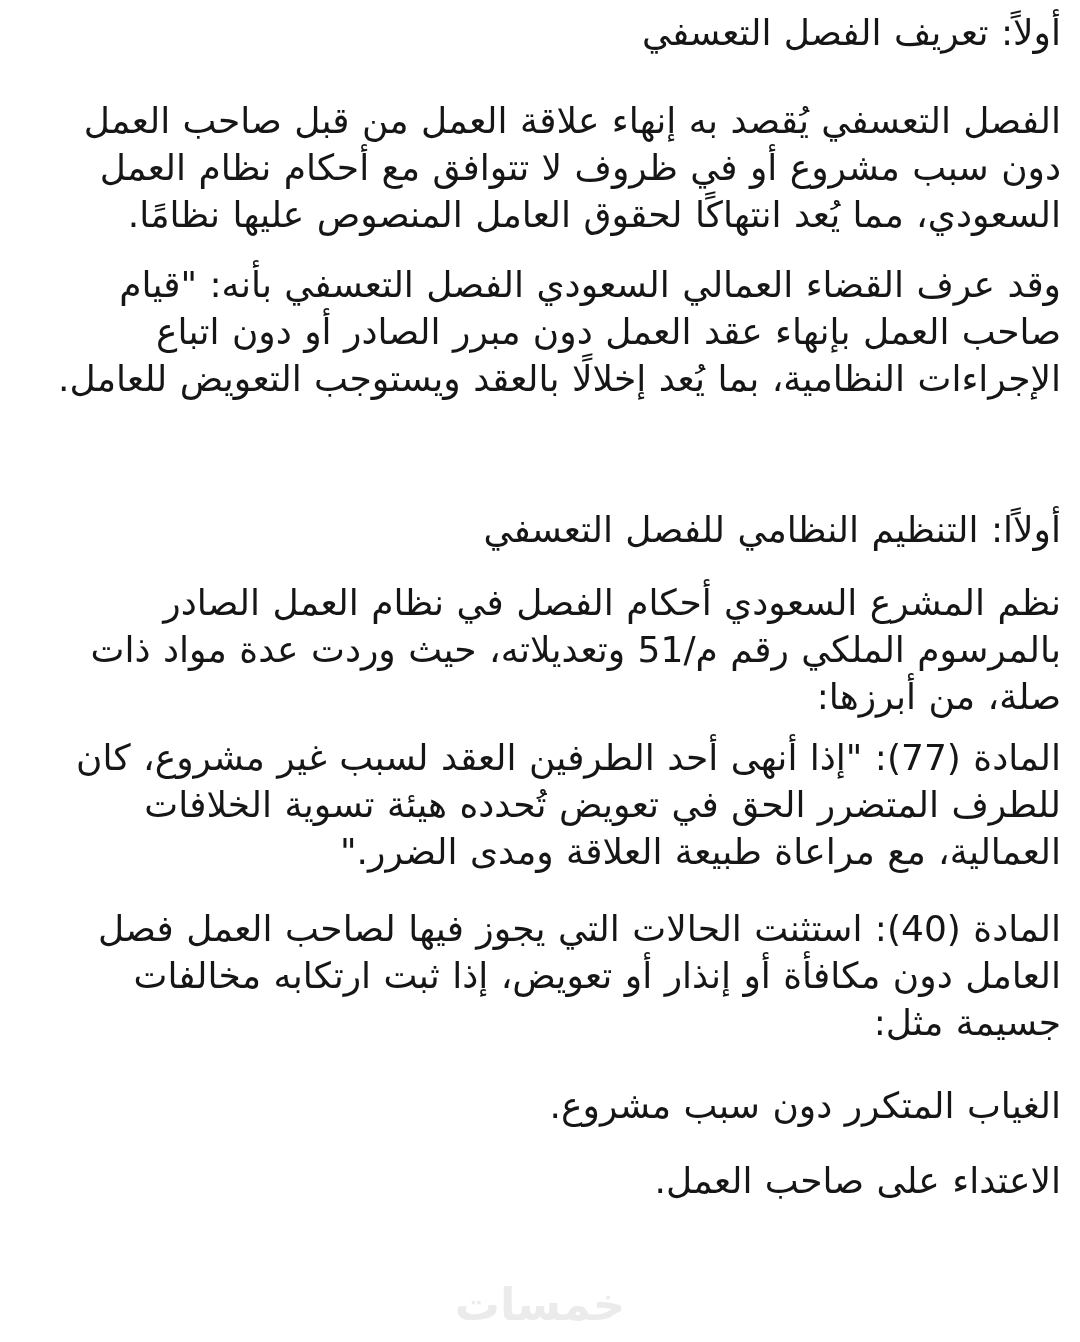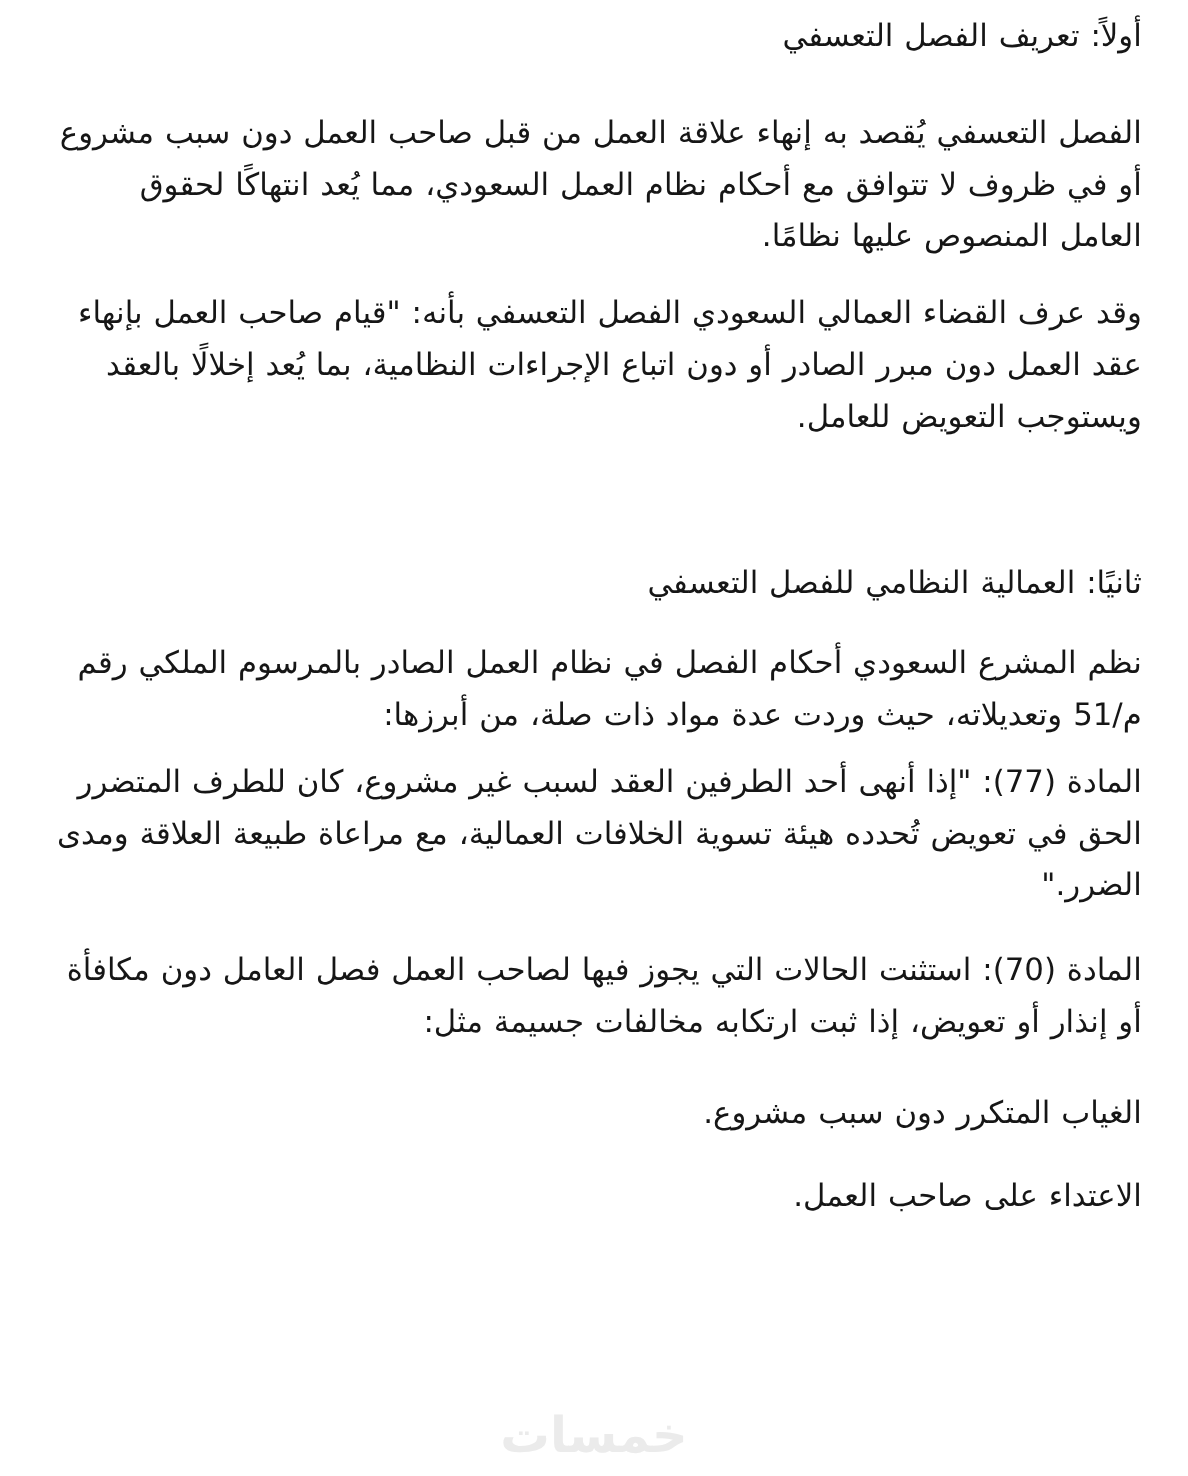--- a/index.html
+++ b/index.html
@@ -9,23 +9,23 @@
     height: 1342px;
     background: #ffffff;
     position: relative;
     overflow: hidden;
     font-family: "DejaVu Sans", sans-serif;
   }
   .doc {
     direction: rtl;
     text-align: right;
     color: #161616;
-    font-size: 28px;
+    font-size: 36px;
     line-height: 47px;
-    padding: 9px 42px 0 46px;
+    padding: 9px 19px 0 46px;
     word-spacing: 1px;
   }
   .block { margin: 0 0 25px 0; }
   .heading-1 { margin-bottom: 31px; }
   .para-1 { margin-bottom: 23px; margin-top: 41px; }
   .para-2 { margin-bottom: 0; }
   .heading-2 { margin-top: 104px; margin-bottom: 26px; }
   .subheading { margin-bottom: 28px; }
   .intro-para { margin-bottom: 14px; }
   .article-77 { margin-bottom: 30px; }
@@ -47,28 +47,28 @@
 <body style="background: rgb(255, 255, 255);">
 
 <div class="doc" style="color: rgb(22, 22, 22);">
 
   <p class="block heading-1">أولاً: تعريف الفصل التعسفي</p>
 
   <p class="block para-1">الفصل التعسفي يُقصد به إنهاء علاقة العمل من قبل صاحب العمل دون سبب مشروع أو في ظروف لا تتوافق مع أحكام نظام العمل السعودي، مما يُعد انتهاكًا لحقوق العامل المنصوص عليها نظامًا.</p>
 
   <p class="block para-2">وقد عرف القضاء العمالي السعودي الفصل التعسفي بأنه: "قيام صاحب العمل بإنهاء عقد العمل دون مبرر الصادر أو دون اتباع الإجراءات النظامية، بما يُعد إخلالًا بالعقد ويستوجب التعويض للعامل.</p>
 
-  <p class="block heading-2">ثانيًا: العمالية النظامي للفصل التعسفي</p>
+  <p class="block heading-2">أولاًا: التنظيم النظامي للفصل التعسفي</p>
 
 
   <p class="block intro-para">نظم المشرع السعودي أحكام الفصل في نظام العمل الصادر بالمرسوم الملكي رقم م/51 وتعديلاته، حيث وردت عدة مواد ذات صلة، من أبرزها:</p>
 
   <p class="block article-77">المادة (77): "إذا أنهى أحد الطرفين العقد لسبب غير مشروع، كان للطرف المتضرر الحق في تعويض تُحدده هيئة تسوية الخلافات العمالية، مع مراعاة طبيعة العلاقة ومدى الضرر."</p>
 
-  <p class="block article-80">المادة (70): استثنت الحالات التي يجوز فيها لصاحب العمل فصل العامل دون مكافأة أو إنذار أو تعويض، إذا ثبت ارتكابه مخالفات جسيمة مثل:</p>
+  <p class="block article-80">المادة (40): استثنت الحالات التي يجوز فيها لصاحب العمل فصل العامل دون مكافأة أو إنذار أو تعويض، إذا ثبت ارتكابه مخالفات جسيمة مثل:</p>
 
   <p class="block violation">الغياب المتكرر دون سبب مشروع.</p>
 
   <p class="block violation">الاعتداء على صاحب العمل.</p>
 
 
 </div>
 
 <div class="watermark" style="color: rgb(235, 235, 235);">خمسات</div>
 

